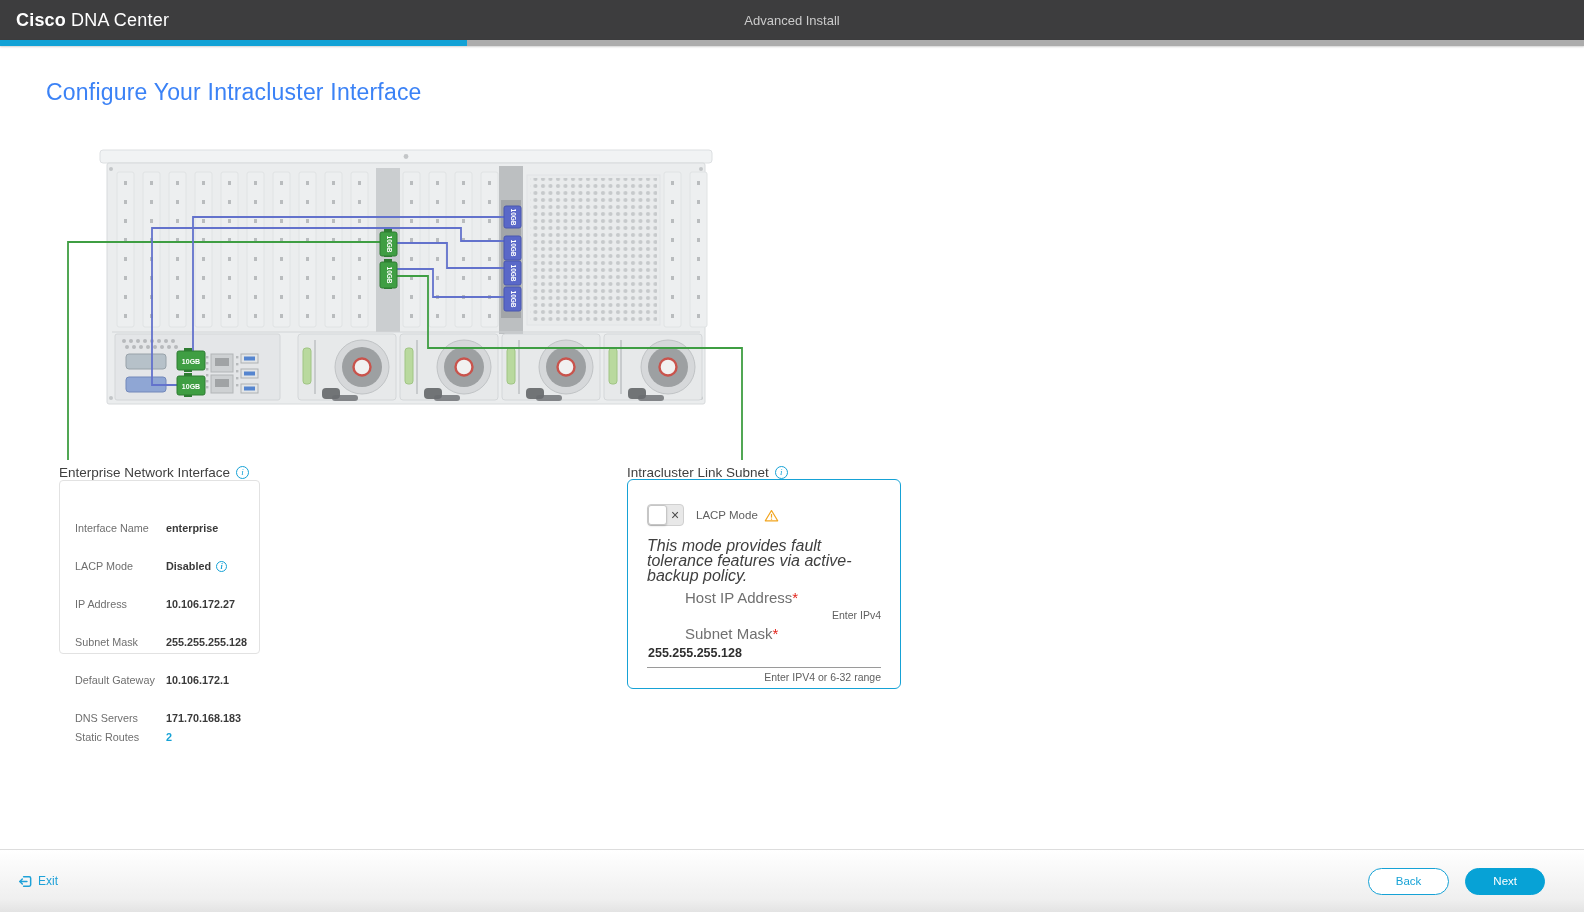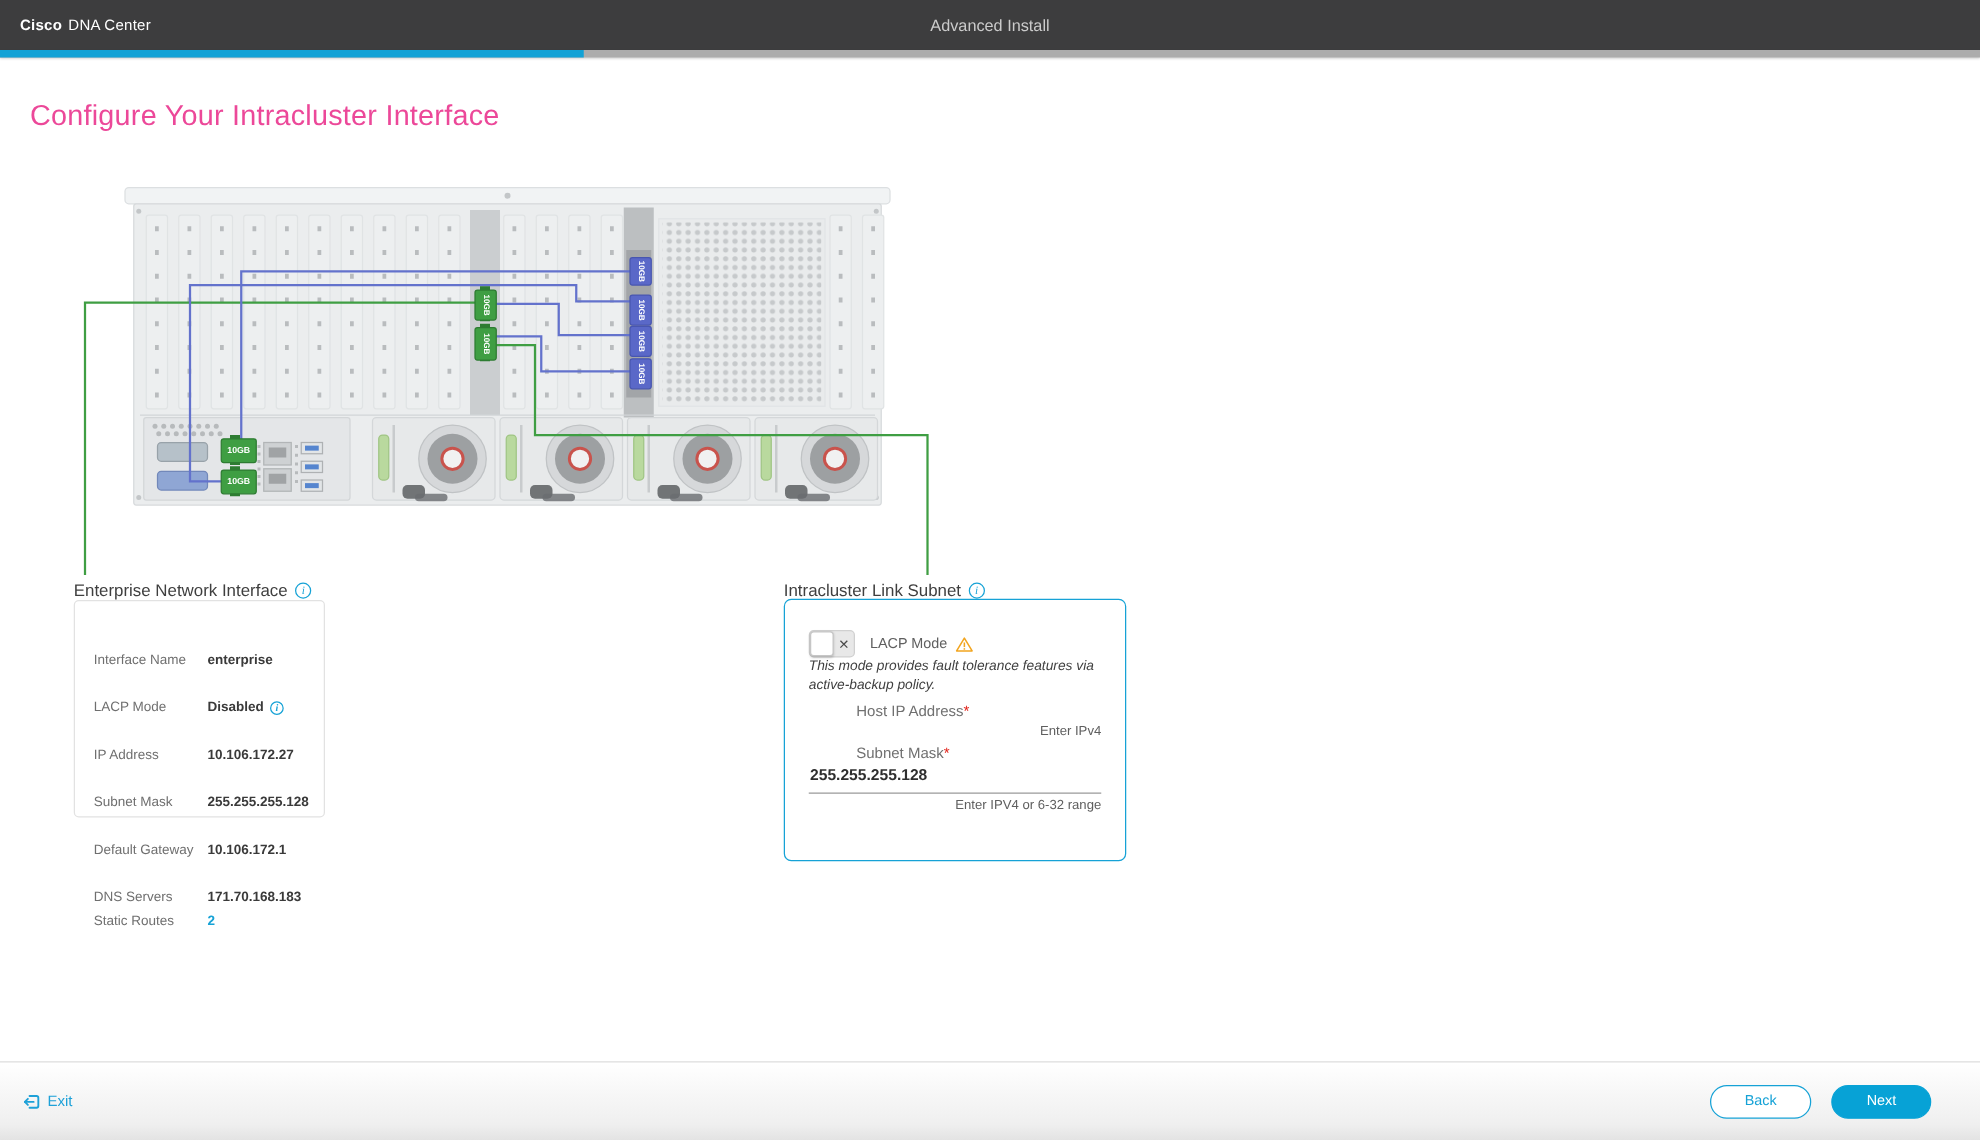--- a/index.html
+++ b/index.html
@@ -2,29 +2,29 @@
 <html><head>
 <meta charset="utf-8">
 <style>
   * { margin:0; padding:0; box-sizing:border-box; }
   html,body { width:1584px; height:912px; }
   body { font-family:"Liberation Sans", sans-serif; background:#fff; }
   .screen { position:relative; width:1584px; height:912px; overflow:hidden; background:#fff; }
 
   
   .topbar { position:absolute; left:0; top:0; width:100%; height:40px; background:#3d3d3e; display:flex; align-items:center; padding-left:16px; }
-  .brand { color:#fff; font-size:12px; letter-spacing:.2px; }
+  .brand { color:#fff; font-size:18px; letter-spacing:.2px; }
   .brand b { font-weight:700; margin-right:5px; }
   .topbar-center { position:absolute; left:0; right:0; text-align:center; color:#cbcbcb; font-size:13px; }
 
   
   .progress-track { position:absolute; left:0; top:40px; width:100%; height:6px; background:#acacac; box-shadow:0 1px 2px rgba(0,0,0,.18); }
   .progress-fill { height:6px; background:#12a2d6; width:0; }
 
-  .page-title { position:absolute; left:24px; top:79px; font-size:23px; font-weight:400; color:#ec4899; letter-spacing:.2px; }
+  .page-title { position:absolute; left:46px; top:79px; font-size:23px; font-weight:400; color:#3b82f6; letter-spacing:.2px; }
 
   .diagram-svg { position:absolute; left:60px; top:148px; }
 
   .section-label { position:absolute; top:465px; font-size:13.5px; color:#3f3f3f; display:flex; align-items:center; gap:6px; }
   .info-icon { display:inline-block; width:13px; height:13px; border:1px solid #16a2d6; border-radius:50%; color:#16a2d6; font-size:9px; line-height:11px; text-align:center; font-style:italic; font-family:"Liberation Serif", serif; }
 
   
   .panel-ent { position:absolute; left:59px; top:480px; width:201px; height:174px; background:#fff; border:1px solid #e2e2e2; border-radius:4px; padding:15px 8px 0 15px; }
   .ent-row { display:flex; margin-bottom:6.5px; align-items:baseline;margin-top:26px; }
   .ent-row .lbl { width:91px; font-size:10.8px; color:#6f6f6f; flex:none; }
@@ -33,24 +33,24 @@
   .ent-row.routes .val { color:#16a2d6; }
   .mini-info { width:11px; height:11px; font-size:8px; line-height:9px; }
 
   
   .panel-intra { position:absolute; left:627px; top:479px; width:274px; height:210px; background:#fff; border:1.5px solid #16a2d6; border-radius:6px; padding:24px 19px 0 19px; }
   .lacp-row { display:flex; align-items:center; gap:12px; }
   .toggle { width:37px; height:22px; background:#e8e8e8; border:1px solid #d0d0d0; border-radius:4px; display:flex; align-items:center; cursor:pointer; }
   .knob { width:19px; height:20px; background:#fff; border:1px solid #c6c6c6; border-radius:3px; box-shadow:0 1px 2px rgba(0,0,0,.18); }
   .x-mark { flex:1; text-align:center; color:#4a4a4a; font-size:14px; line-height:18px; }
   .lacp-label { font-size:11.5px; color:#5f5f5f; display:flex; align-items:center; gap:6px; }
-  .note { margin-top:0; font-style:italic; font-size:11px; line-height:15px; color:#3f3f3f; width:238px; }
+  .note { margin-top:12px; font-style:italic; font-size:16px; line-height:15px; color:#3f3f3f; width:238px; }
   .field { margin-top:6px; }
   .field + .field { margin-top:4px; }
-  .f-label { font-size:12px; color:#707070;padding-left:38px; }
+  .f-label { font-size:15px; color:#707070;padding-left:38px; }
   .f-label .req { color:#e2231a; }
   .f-input { display:block; width:100%; border:none; border-bottom:1px solid #9a9a9a; font-family:"Liberation Sans", sans-serif; font-size:12.5px; font-weight:700; color:#2e2e2e; padding:4px 0 7px 1px; background:transparent; outline:none; }
   .f-helper { font-size:10.5px; color:#5f5f5f; text-align:right; margin-top:3px; }
 
   
   .footer { position:absolute; left:0; bottom:0; width:100%; height:63px; border-top:1px solid #dddddd; background:linear-gradient(#ffffff, #efefef 80%, #e3e3e3); display:flex; align-items:center; justify-content:space-between; padding:0 39px 0 18px; }
   .exit-link { display:flex; align-items:center; gap:5px; color:#1ea1d8; font-size:12px; cursor:pointer; }
   .btns { display:flex; gap:16px; }
   .btn { height:27px; border-radius:14px; font-size:11.5px; font-family:"Liberation Sans", sans-serif; padding:0 27px; cursor:pointer; }
   .btn-back { background:#fff; border:1px solid #16a2d6; color:#16a2d6; }

